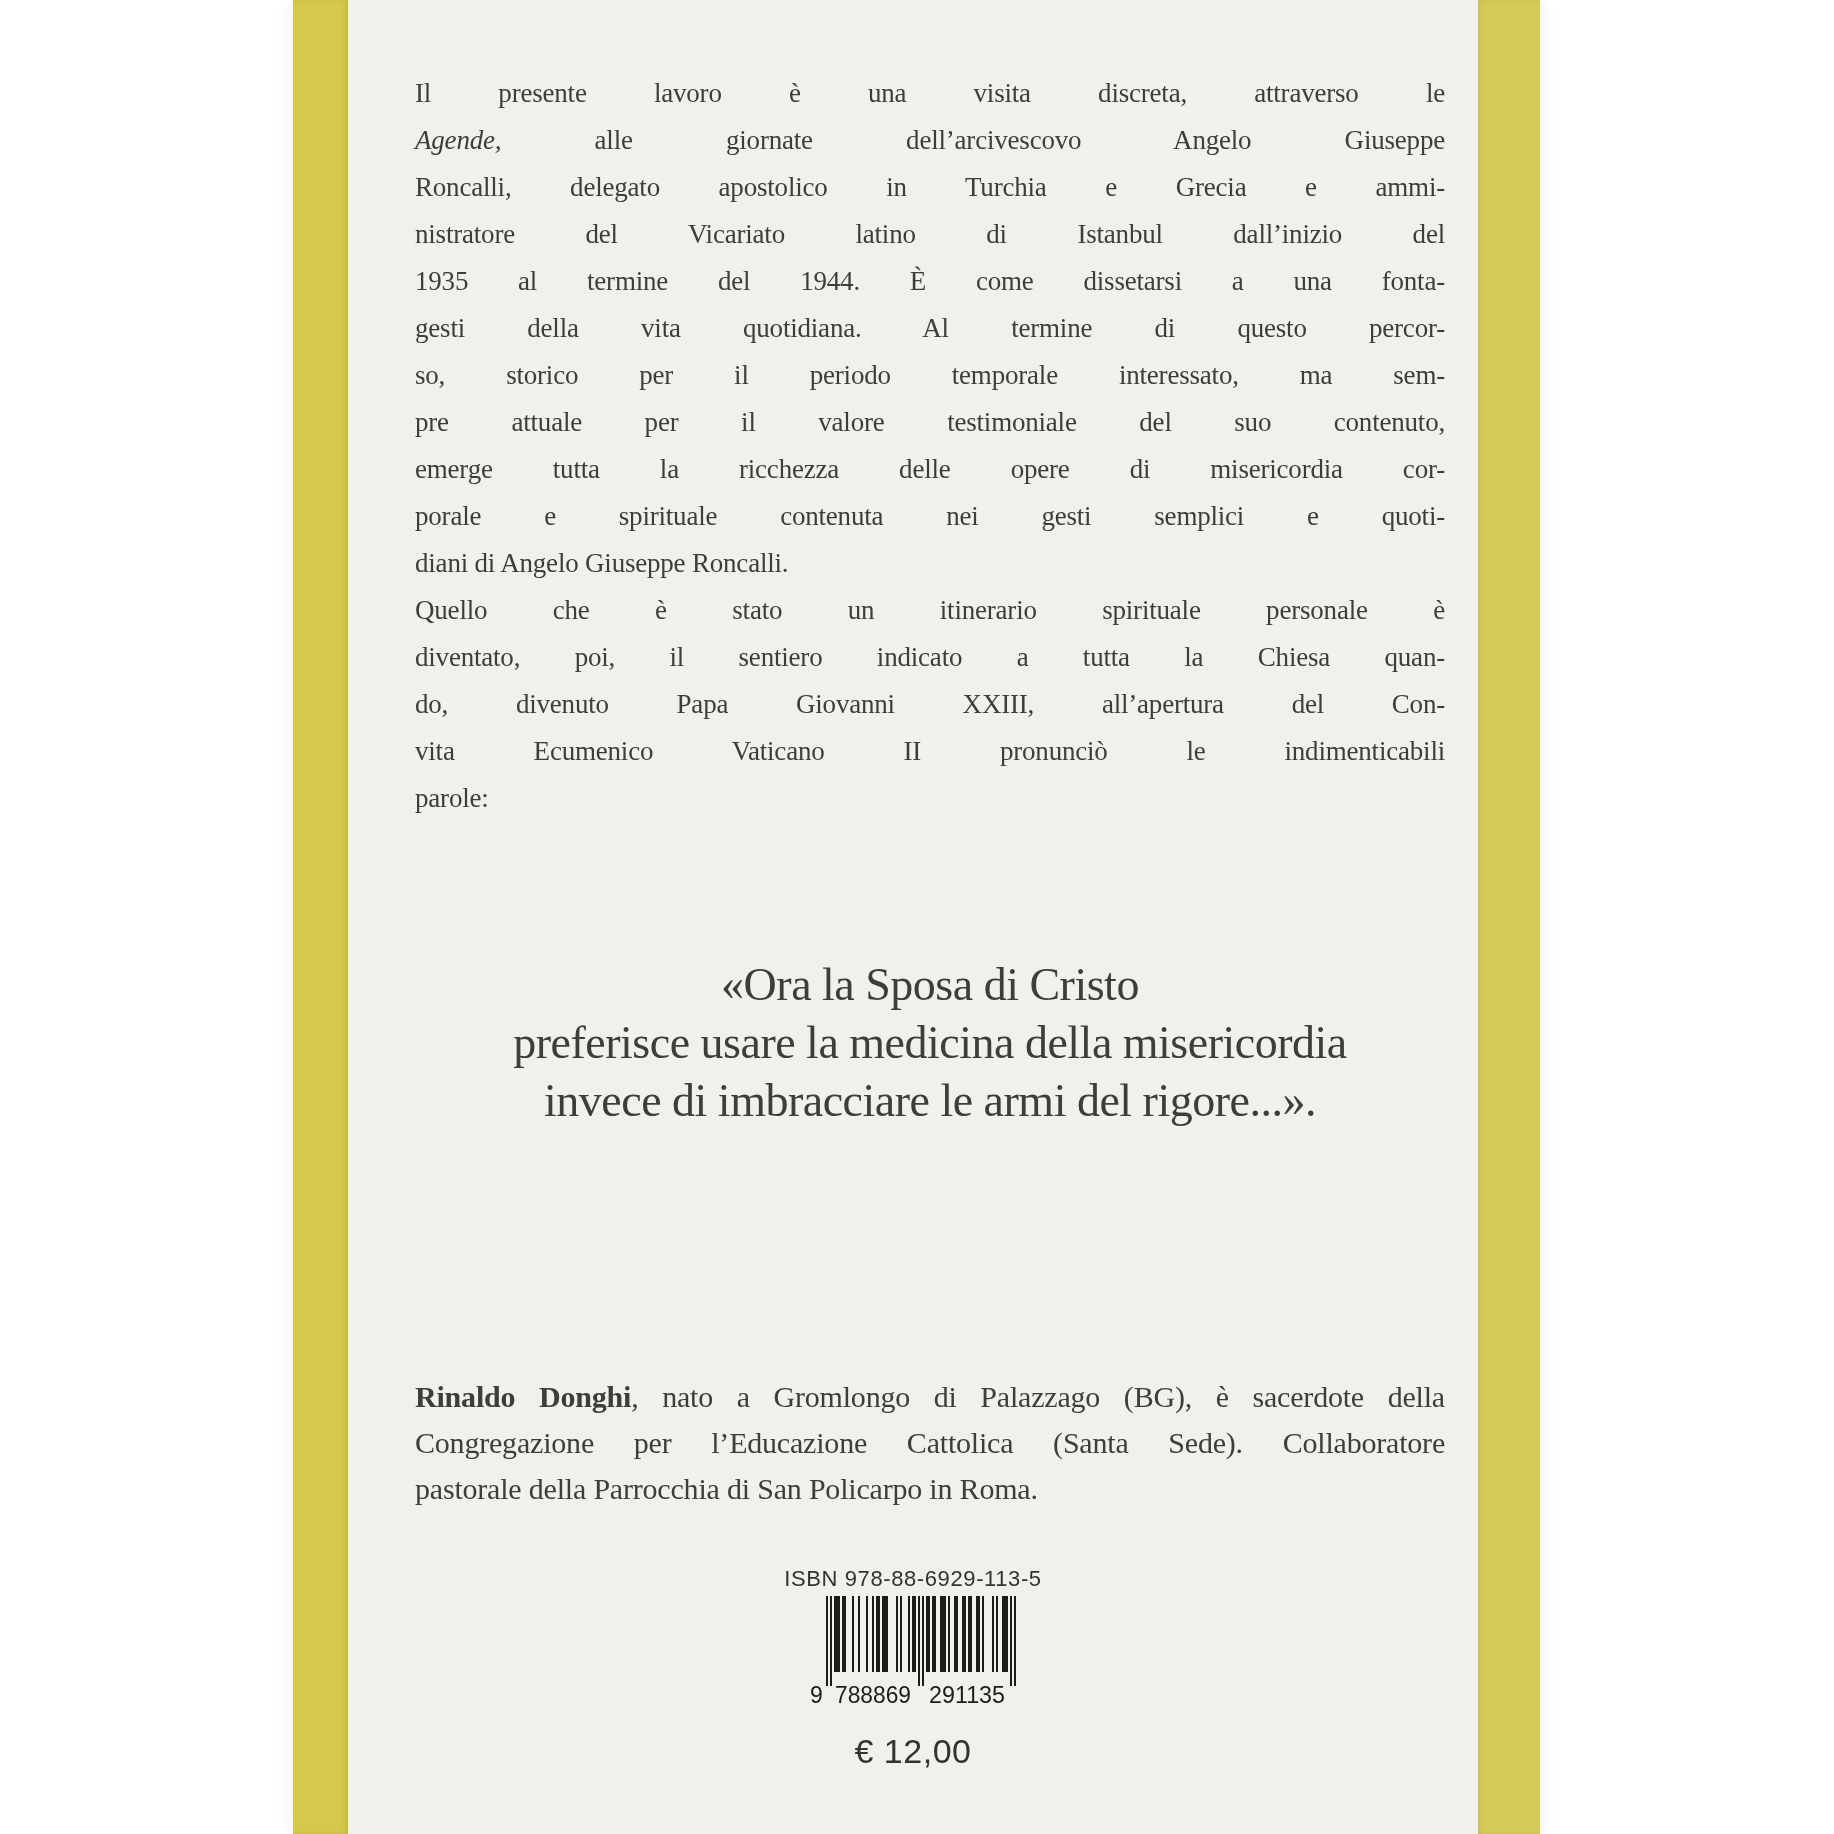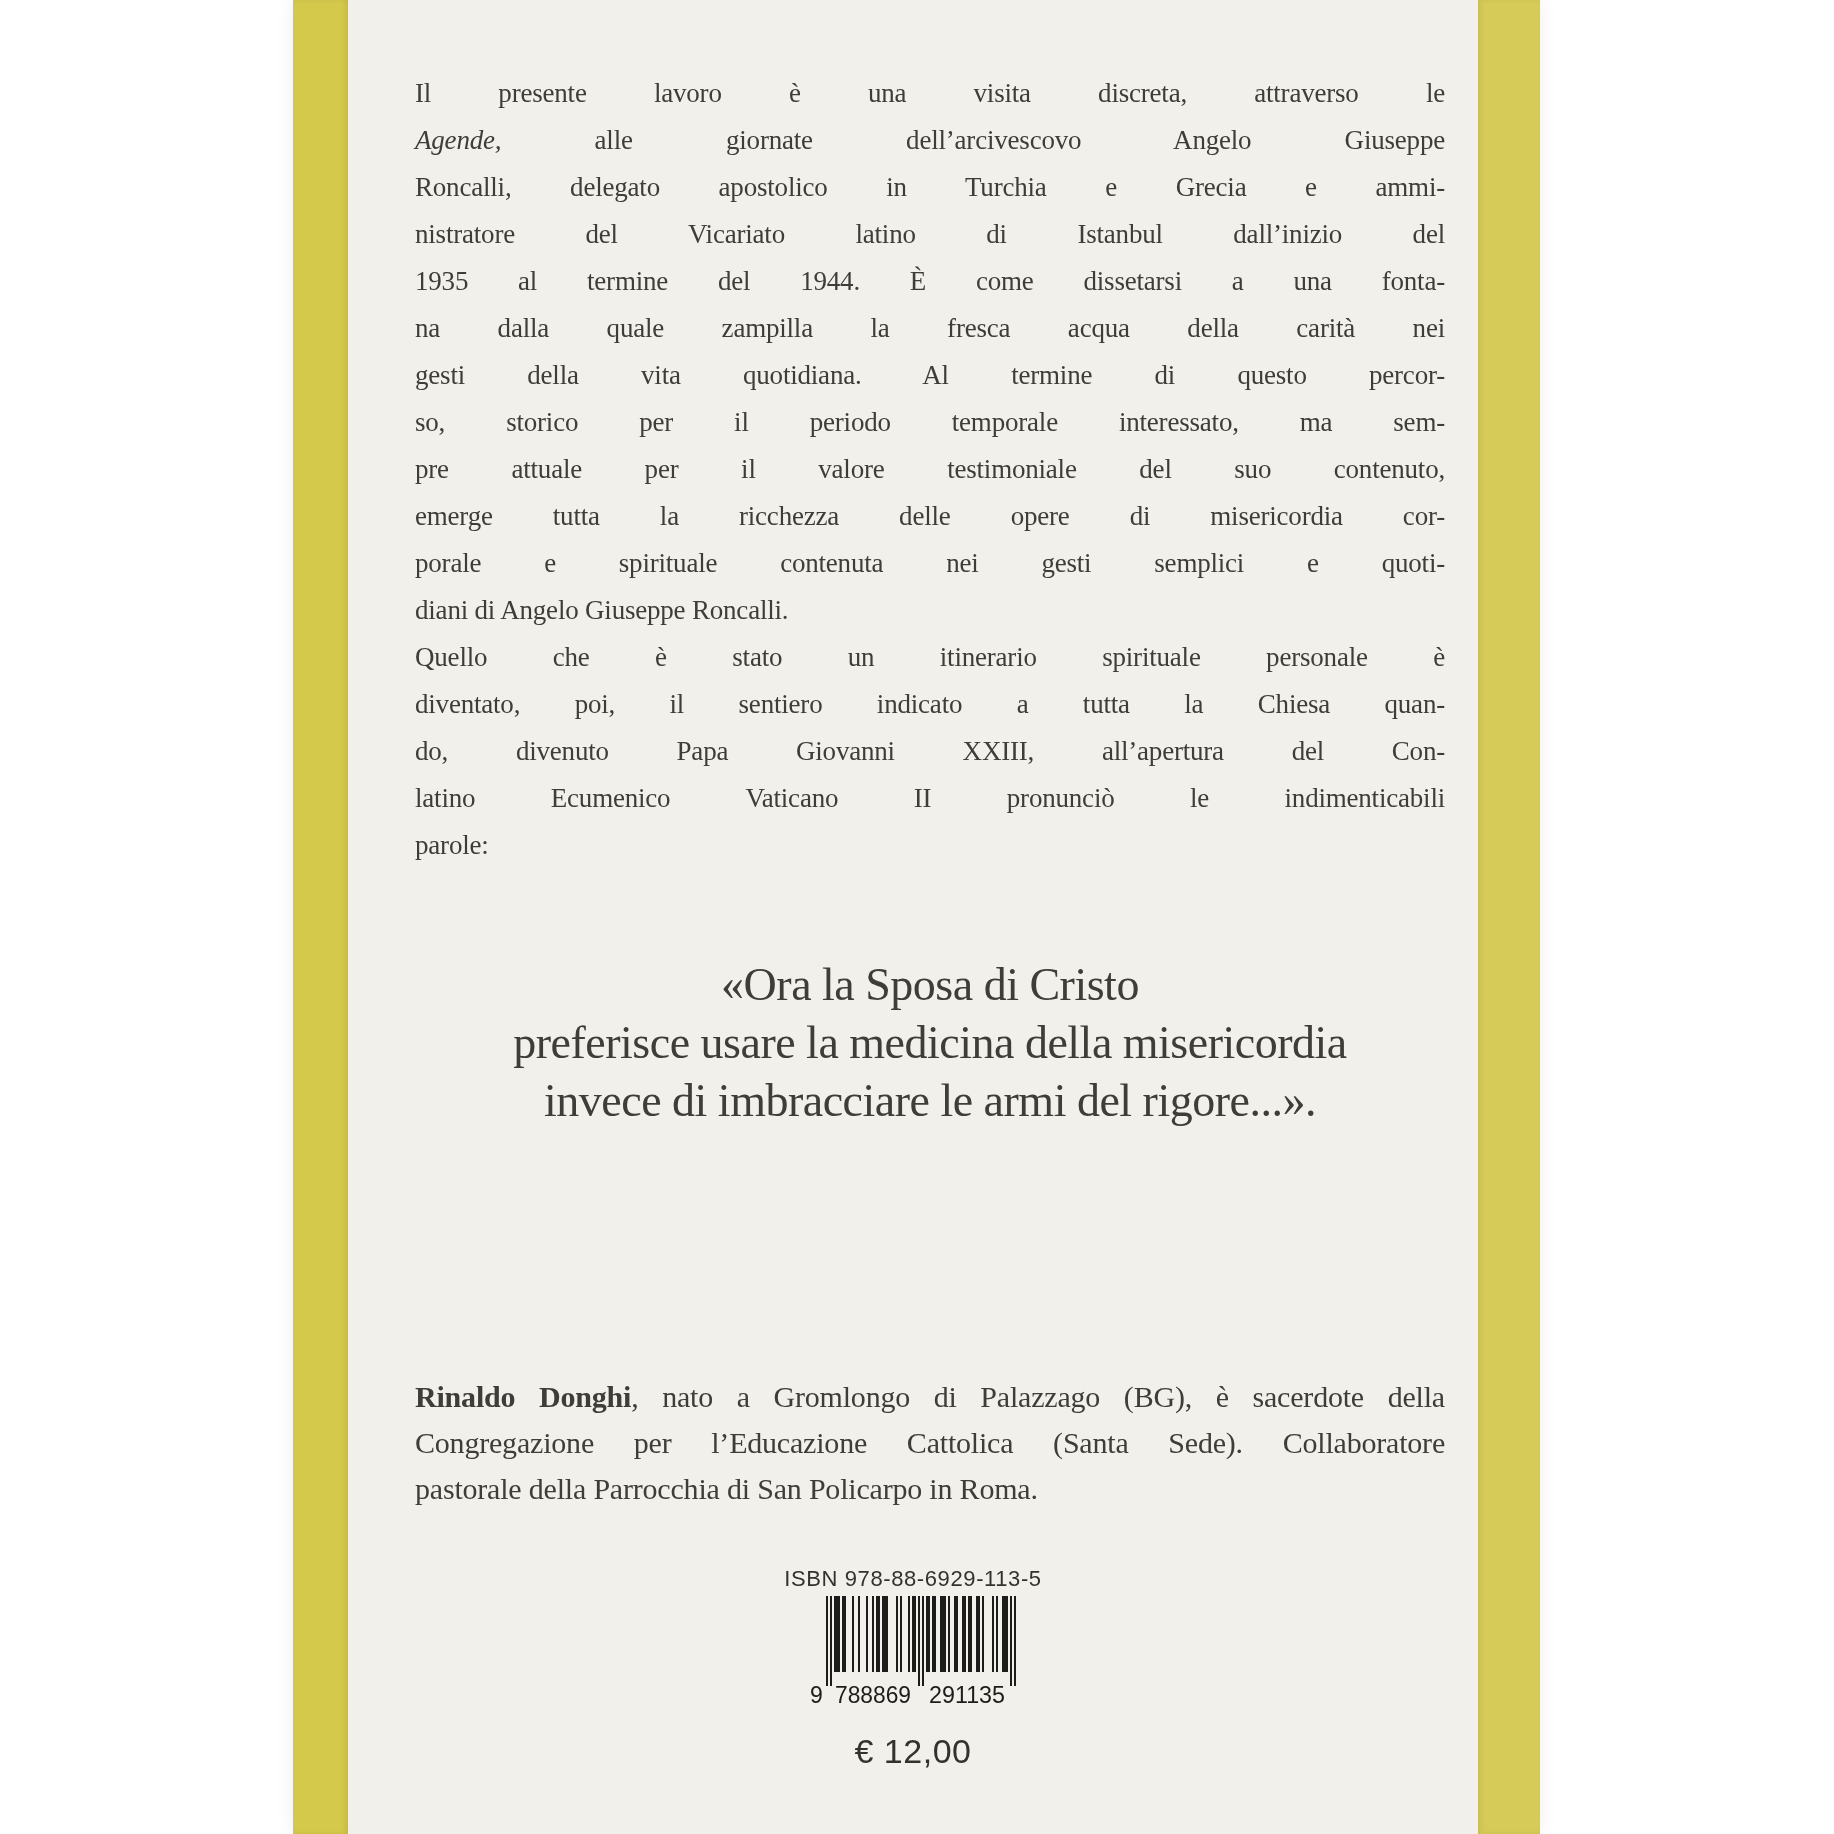--- a/index.html
+++ b/index.html
@@ -46,33 +46,32 @@
   <div class="cover">
     <div class="strip strip-left" style="background: rgb(213, 201, 76);"></div>
     <div class="paper" style="background: rgb(241, 240, 234); color: rgb(62, 61, 57);">
       <div class="text-col">
         <div id="para1">
             <div class="line just fitline"><span>Il presente lavoro è una visita discreta, attraverso le</span></div>
             <div class="line just fitline"><span class="italic">Agende,</span><span> alle giornate dell’arcivescovo Angelo Giuseppe</span></div>
             <div class="line just fitline"><span>Roncalli, delegato apostolico in Turchia e Grecia e ammi-</span></div>
             <div class="line just fitline"><span>nistratore del Vicariato latino di Istanbul dall’inizio del</span></div>
             <div class="line just fitline"><span>1935 al termine del 1944. È come dissetarsi a una fonta-</span></div>
-            <div class="line just fitline"><span>na dalla quale zampilla la fresca acqua della carità nei</span></div>
             <div class="line just fitline"><span>gesti della vita quotidiana. Al termine di questo percor-</span></div>
             <div class="line just fitline"><span>so, storico per il periodo temporale interessato, ma sem-</span></div>
             <div class="line just fitline"><span>pre attuale per il valore testimoniale del suo contenuto,</span></div>
             <div class="line just fitline"><span>emerge tutta la ricchezza delle opere di misericordia cor-</span></div>
             <div class="line just fitline"><span>porale e spirituale contenuta nei gesti semplici e quoti-</span></div>
             <div class="line"><span>diani di Angelo Giuseppe Roncalli.</span></div>
           </div>
         <div id="para2">
             <div class="line just fitline"><span>Quello che è stato un itinerario spirituale personale è</span></div>
             <div class="line just fitline"><span>diventato, poi, il sentiero indicato a tutta la Chiesa quan-</span></div>
             <div class="line just fitline"><span>do, divenuto Papa Giovanni XXIII, all’apertura del Con-</span></div>
-            <div class="line just fitline"><span>latino Ecumenico Vaticano II pronunciò le indimenticabili</span></div>
+            <div class="line just fitline"><span>vita Ecumenico Vaticano II pronunciò le indimenticabili</span></div>
             <div class="line"><span>parole:</span></div>
           </div>
       </div>
       <div class="quote" id="quote">
           <div class="line"><span>«Ora la Sposa di Cristo</span></div>
           <div class="line"><span>preferisce usare la medicina della misericordia</span></div>
           <div class="line"><span>invece di imbracciare le armi del rigore...».</span></div>
         </div>
       <div class="bio" id="bio">
           <div class="line just fitline"><span class="bold">Rinaldo Donghi</span><span>, nato a Gromlongo di Palazzago (BG), è sacerdote della</span></div>

